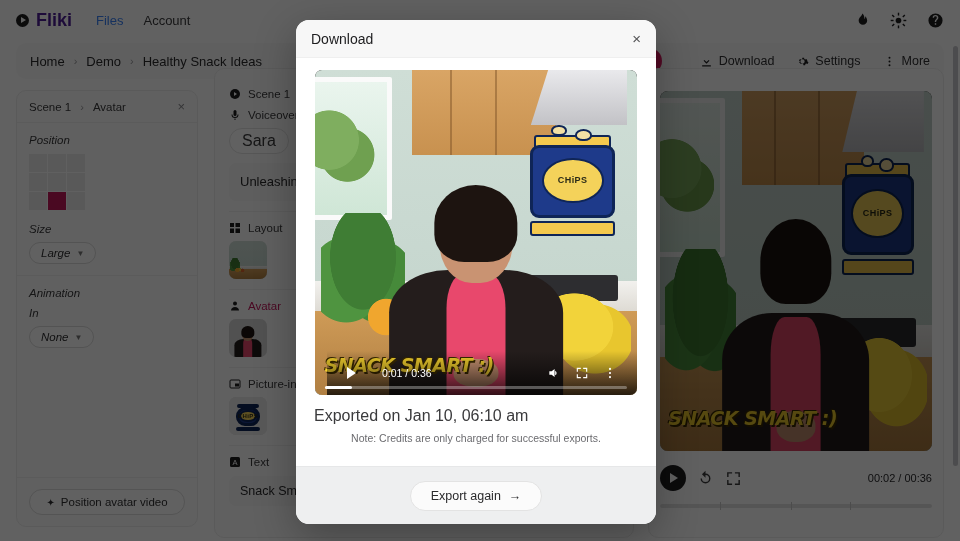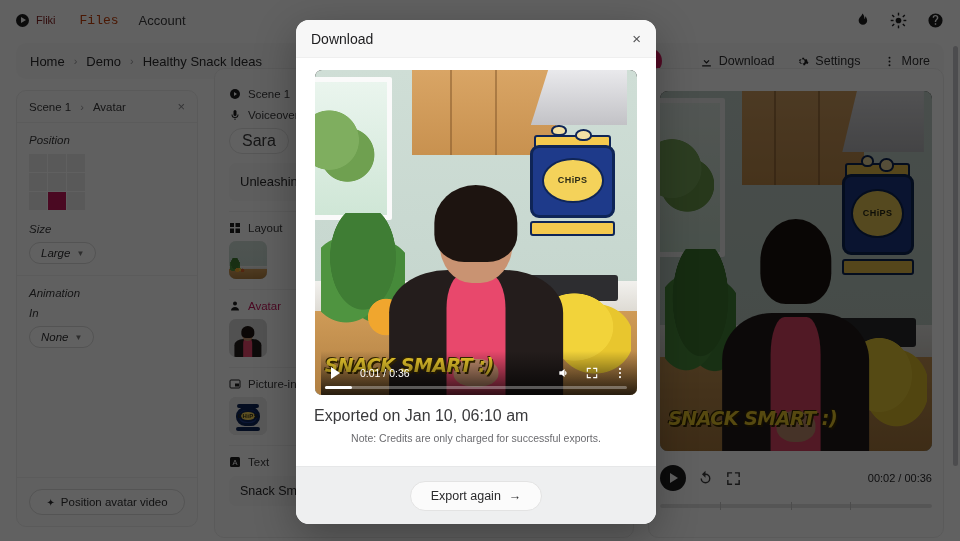--- a/index.html
+++ b/index.html
@@ -21,23 +21,23 @@
   .brand { display:flex; align-items:center; gap:7px; margin-right:24px; }
   .brand-logo {
     width:13px; height:13px; border-radius:50%; background:#1d1d1f;
     position:relative;
   }
   .brand-logo::after{
     content:""; position:absolute; left:4.5px; top:3px;
     border-left:5px solid #fff; border-top:3.5px solid transparent;
     border-bottom:3.5px solid transparent;
   }
-  .brand-name { font-size:11px; color:#7f1d1d; font-weight:400; }
+  .brand-name { font-size:18px; color:#4c1d95; font-weight:700; }
   .nav-link { font-size:13px; color:#3b3b3d; margin-right:20px; }
-  .nav-link.active { color:#c2410c;font-family:Liberation Mono, monospace; }
+  .nav-link.active { color:#3b82f6; }
   .topbar-right { margin-left:auto; display:flex; align-items:center; gap:20px; }
   .ico { width:17px; height:17px; display:inline-block; color:#1d1d1f; }
   .ico svg { width:100%; height:100%; display:block; fill:currentColor; }
 
   .toolbar {
     position:absolute; top:43px; left:16px; width:928px; height:36px;
     border-radius:10px; background:#fafafa;
     display:flex; align-items:center; padding:0 14px; font-size:12.5px;
   }
   .crumb { color:#2a2a2c; font-size:13px; }
@@ -149,23 +149,23 @@
     padding:0 15px; border-bottom:1px solid #efefef; flex:0 0 auto;
   }
   .modal-title { font-size:14px; color:#1d1d1f; }
   .modal-x { margin-left:auto; color:#545456; font-size:15px; line-height:1; }
   .modal-body { padding:12px 18px 0; flex:1 1 auto; background:#fff; }
   .modal-video {
     width:322px; height:325px; margin:0 auto; border-radius:7px;
     overflow:hidden; position:relative; background:#000;
   }
   .vcontrols {
-    position:absolute; left:6px; right:0; bottom:0; height:44px;
+    position:absolute; left:12px; right:0; bottom:0; height:44px;
     background:linear-gradient(to top, rgba(0,0,0,0.78), rgba(0,0,0,0.0));
-    display:flex; align-items:center; padding:0 10px; gap:20px;
+    display:flex; align-items:center; padding:0 20px; gap:26px;
   }
   .vc-play { width:0;height:0; border-left:9px solid #fff; border-top:6px solid transparent; border-bottom:6px solid transparent; }
   .vc-time { font-size:10.5px; color:#fff; }
   .vc-right { margin-left:auto; display:flex; align-items:center; gap:14px; }
   .vc-ico { width:14px; height:14px; color:#fff; }
   .vc-ico svg { width:100%; height:100%; fill:currentColor; display:block; }
   .vprogress {
     position:absolute; left:10px; right:10px; bottom:6px; height:3px;
     background:rgba(255,255,255,0.32); border-radius:2px;
   }

